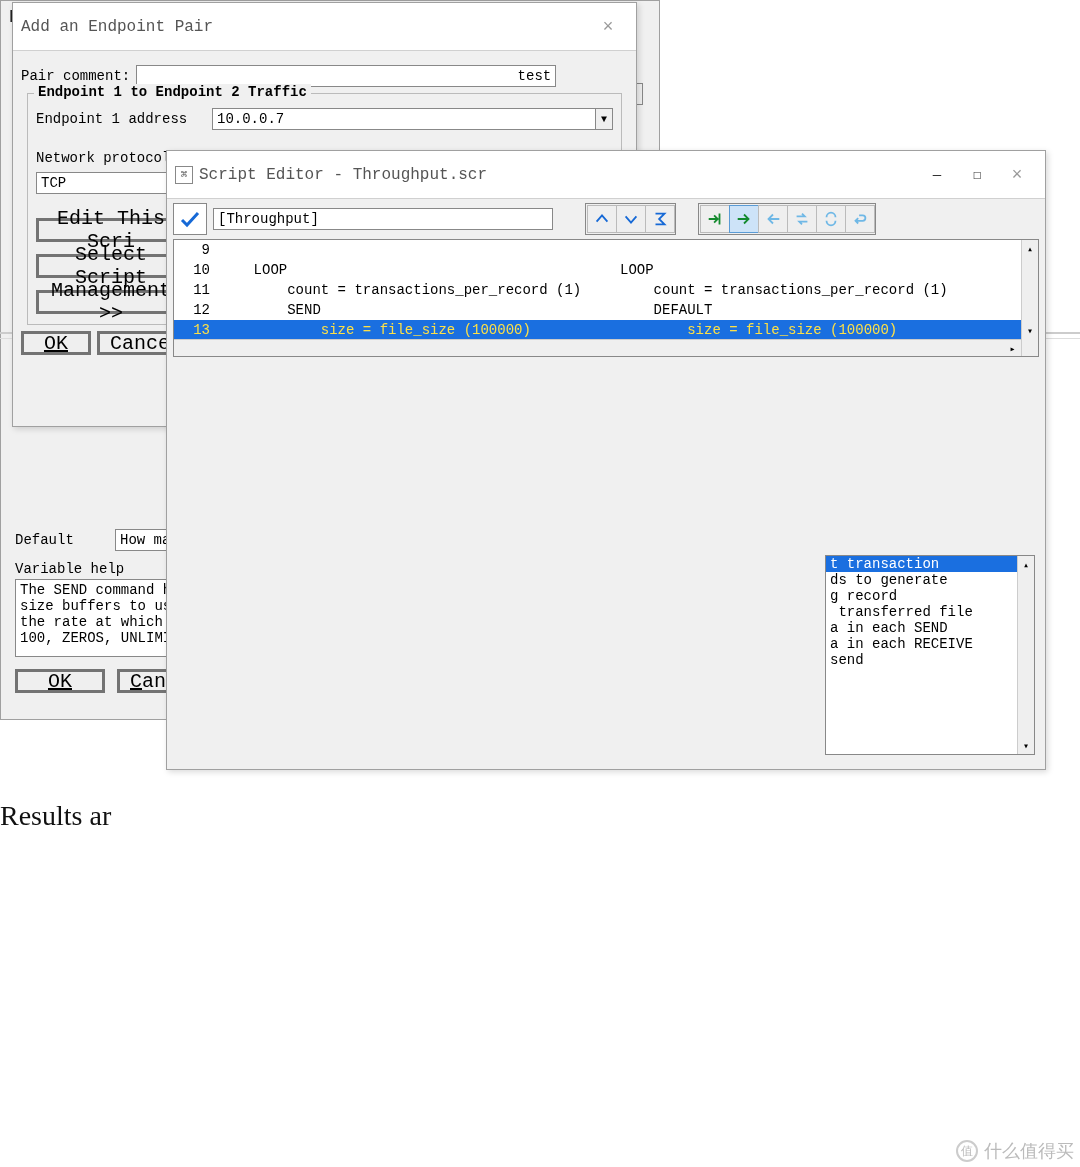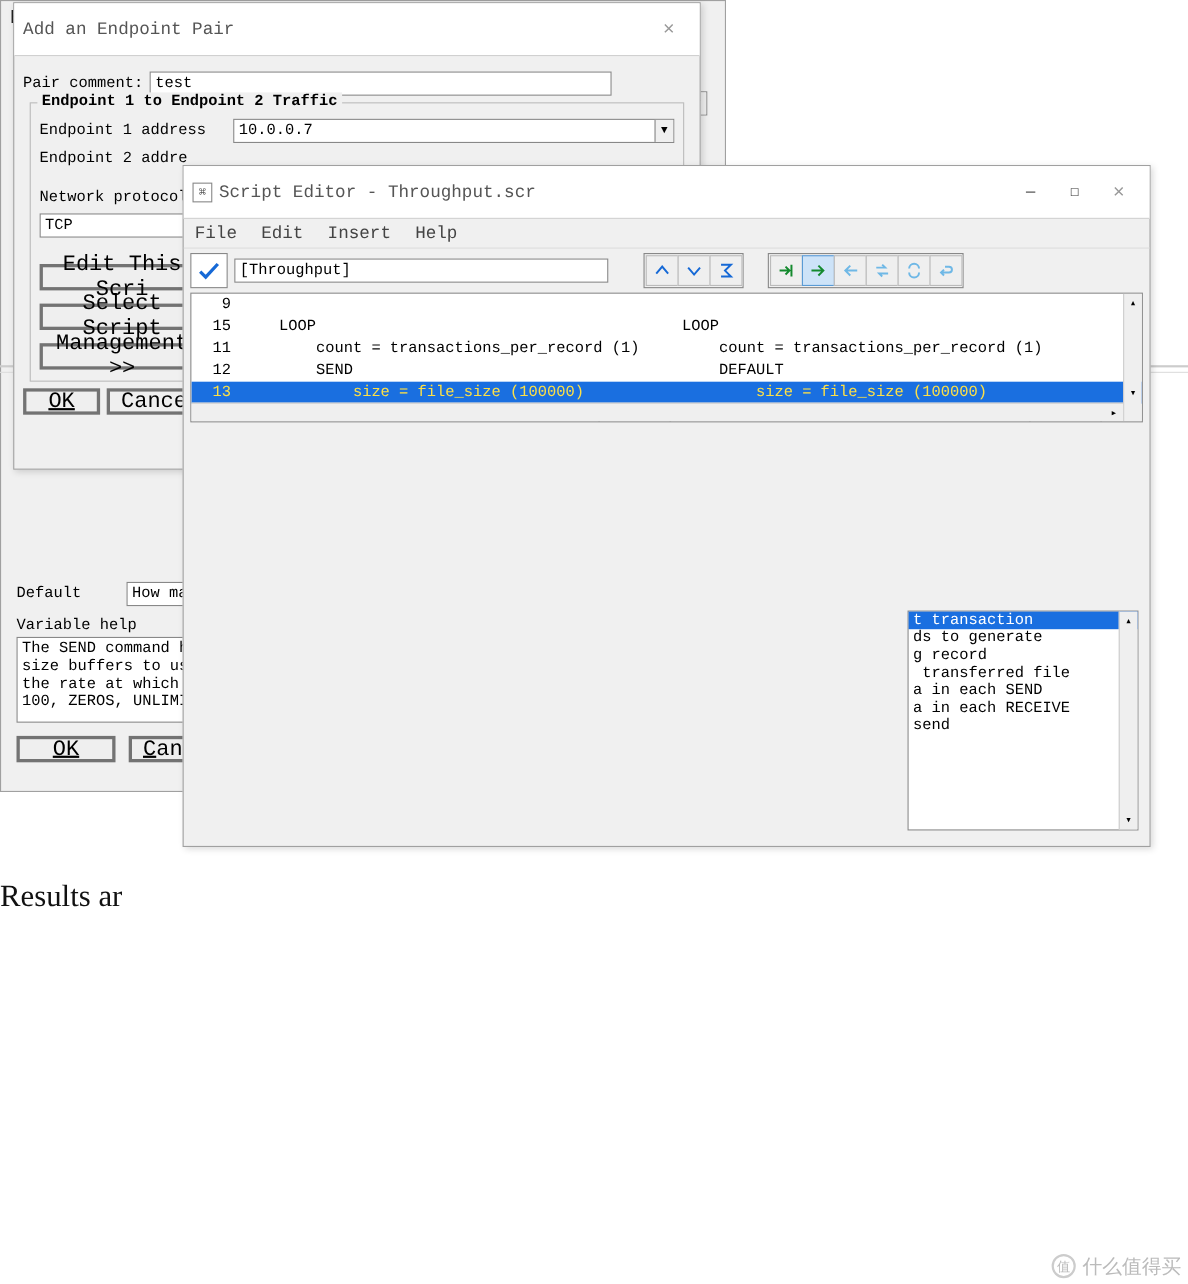--- a/index.html
+++ b/index.html
@@ -138,33 +138,30 @@
 
 <div id="win-endpoint" class="window">
   <div class="titlebar">
     <span>Add an Endpoint Pair</span>
     <span class="spacer"></span>
     <span class="winbtn big winclose-x">×</span>
   </div>
   <div class="body mono">
     <div class="row">
       <span class="lbl">Pair comment:</span>
-      <input class="txt" style="width: 420px;" value="test">
+      <input class="txt" style="width: 420px; text-align: right;" value="test">
     </div>
     <div class="fieldset">
       <span class="legend mono">Endpoint 1 to Endpoint 2 Traffic</span>
       <div class="row">
         <span class="lbl" style="width:170px">Endpoint 1 address</span>
         <div class="combo" style="width:405px">
           <span>10.0.0.7</span>
           <span class="arrow">▼</span>
         </div>
-      </div>
-      <div class="row">
-        <span class="lbl" style="width:170px">Endpoint 2 addre</span>
       </div>
       <div class="row" style="margin-top:20px">
         <span class="lbl" style="width:170px">Network protocol</span>
       </div>
       <div class="row">
         <div class="combo" style="width:150px">
           <span>TCP</span>
         </div>
       </div>
       <div style="margin-top:18px">
@@ -196,26 +193,20 @@
 
 <div id="win-script" class="window">
   <div class="titlebar" style="background:#fff">
     <span style="width:18px;height:18px;border:1px solid #888;display:inline-flex;align-items:center;justify-content:center;margin-right:6px;font-size:11px">⌘</span>
     <span>Script Editor - Throughput.scr</span>
     <span class="spacer"></span>
     <span class="winbtn">—</span>
     <span class="winbtn">☐</span>
     <span class="winbtn big winclose-x">×</span>
   </div>
-  <div class="menubar">
-    <span>File</span>
-    <span>Edit</span>
-    <span>Insert</span>
-    <span>Help</span>
-  </div>
   <div class="toolbar">
     <div class="chkbtn">
       <svg viewBox="0 0 24 24">
           <polyline points="4,13 9,18 20,6" fill="none" stroke="#1669d6" stroke-width="3"></polyline>
         </svg>
     </div>
     <input class="txt mono" style="width: 340px;" value="[Throughput]">
     <span style="flex:0 0 20px"></span>
     <div class="iconbar">
       <div class="iconbtn">
@@ -264,21 +255,21 @@
       <div class="iconbtn">
           <svg viewBox="0 0 20 20">
             <path d="M5 12h8a3 3 0 0 0 0-6H9M8 9l-3 3 3 3" fill="none" stroke="#6fb8e6" stroke-width="2"></path>
           </svg>
         </div>
     </div>
   </div>
   <div id="script-lines" class="mono">
 
     <div class="sline"><span class="n">9</span><span class="col-e2"></span></div>
-      <div class="sline"><span class="n">15</span><span class="col-e1">    LOOP</span><span class="col-e2">LOOP</span></div>
+      <div class="sline"><span class="n">10</span><span class="col-e1">    LOOP</span><span class="col-e2">LOOP</span></div>
       <div class="sline"><span class="n">11</span><span class="col-e1">        count = transactions_per_record (1)</span><span class="col-e2">    count = transactions_per_record (1)</span></div>
       <div class="sline"><span class="n">12</span><span class="col-e1">        SEND</span><span class="col-e2">    DEFAULT</span></div>
       <div class="sline sel"><span class="n">13</span><span class="col-e1">            size = file_size (100000)</span><span class="col-e2">        size = file_size (100000)</span></div>
       <div class="sline"><span class="n">14</span><span class="col-e1">            buffer = send_buffer_size (DEFAULT)</span><span class="col-e2">        buffer = receive_buffer_size (DEFAULT)</span></div>
       <div class="vscroll">
         <div class="up">▴</div>
         <div class="down" style="position:absolute;bottom:17px;left:0;right:0">▾</div>
       </div>
     <div class="hscroll">
         <div class="r">▸</div>

